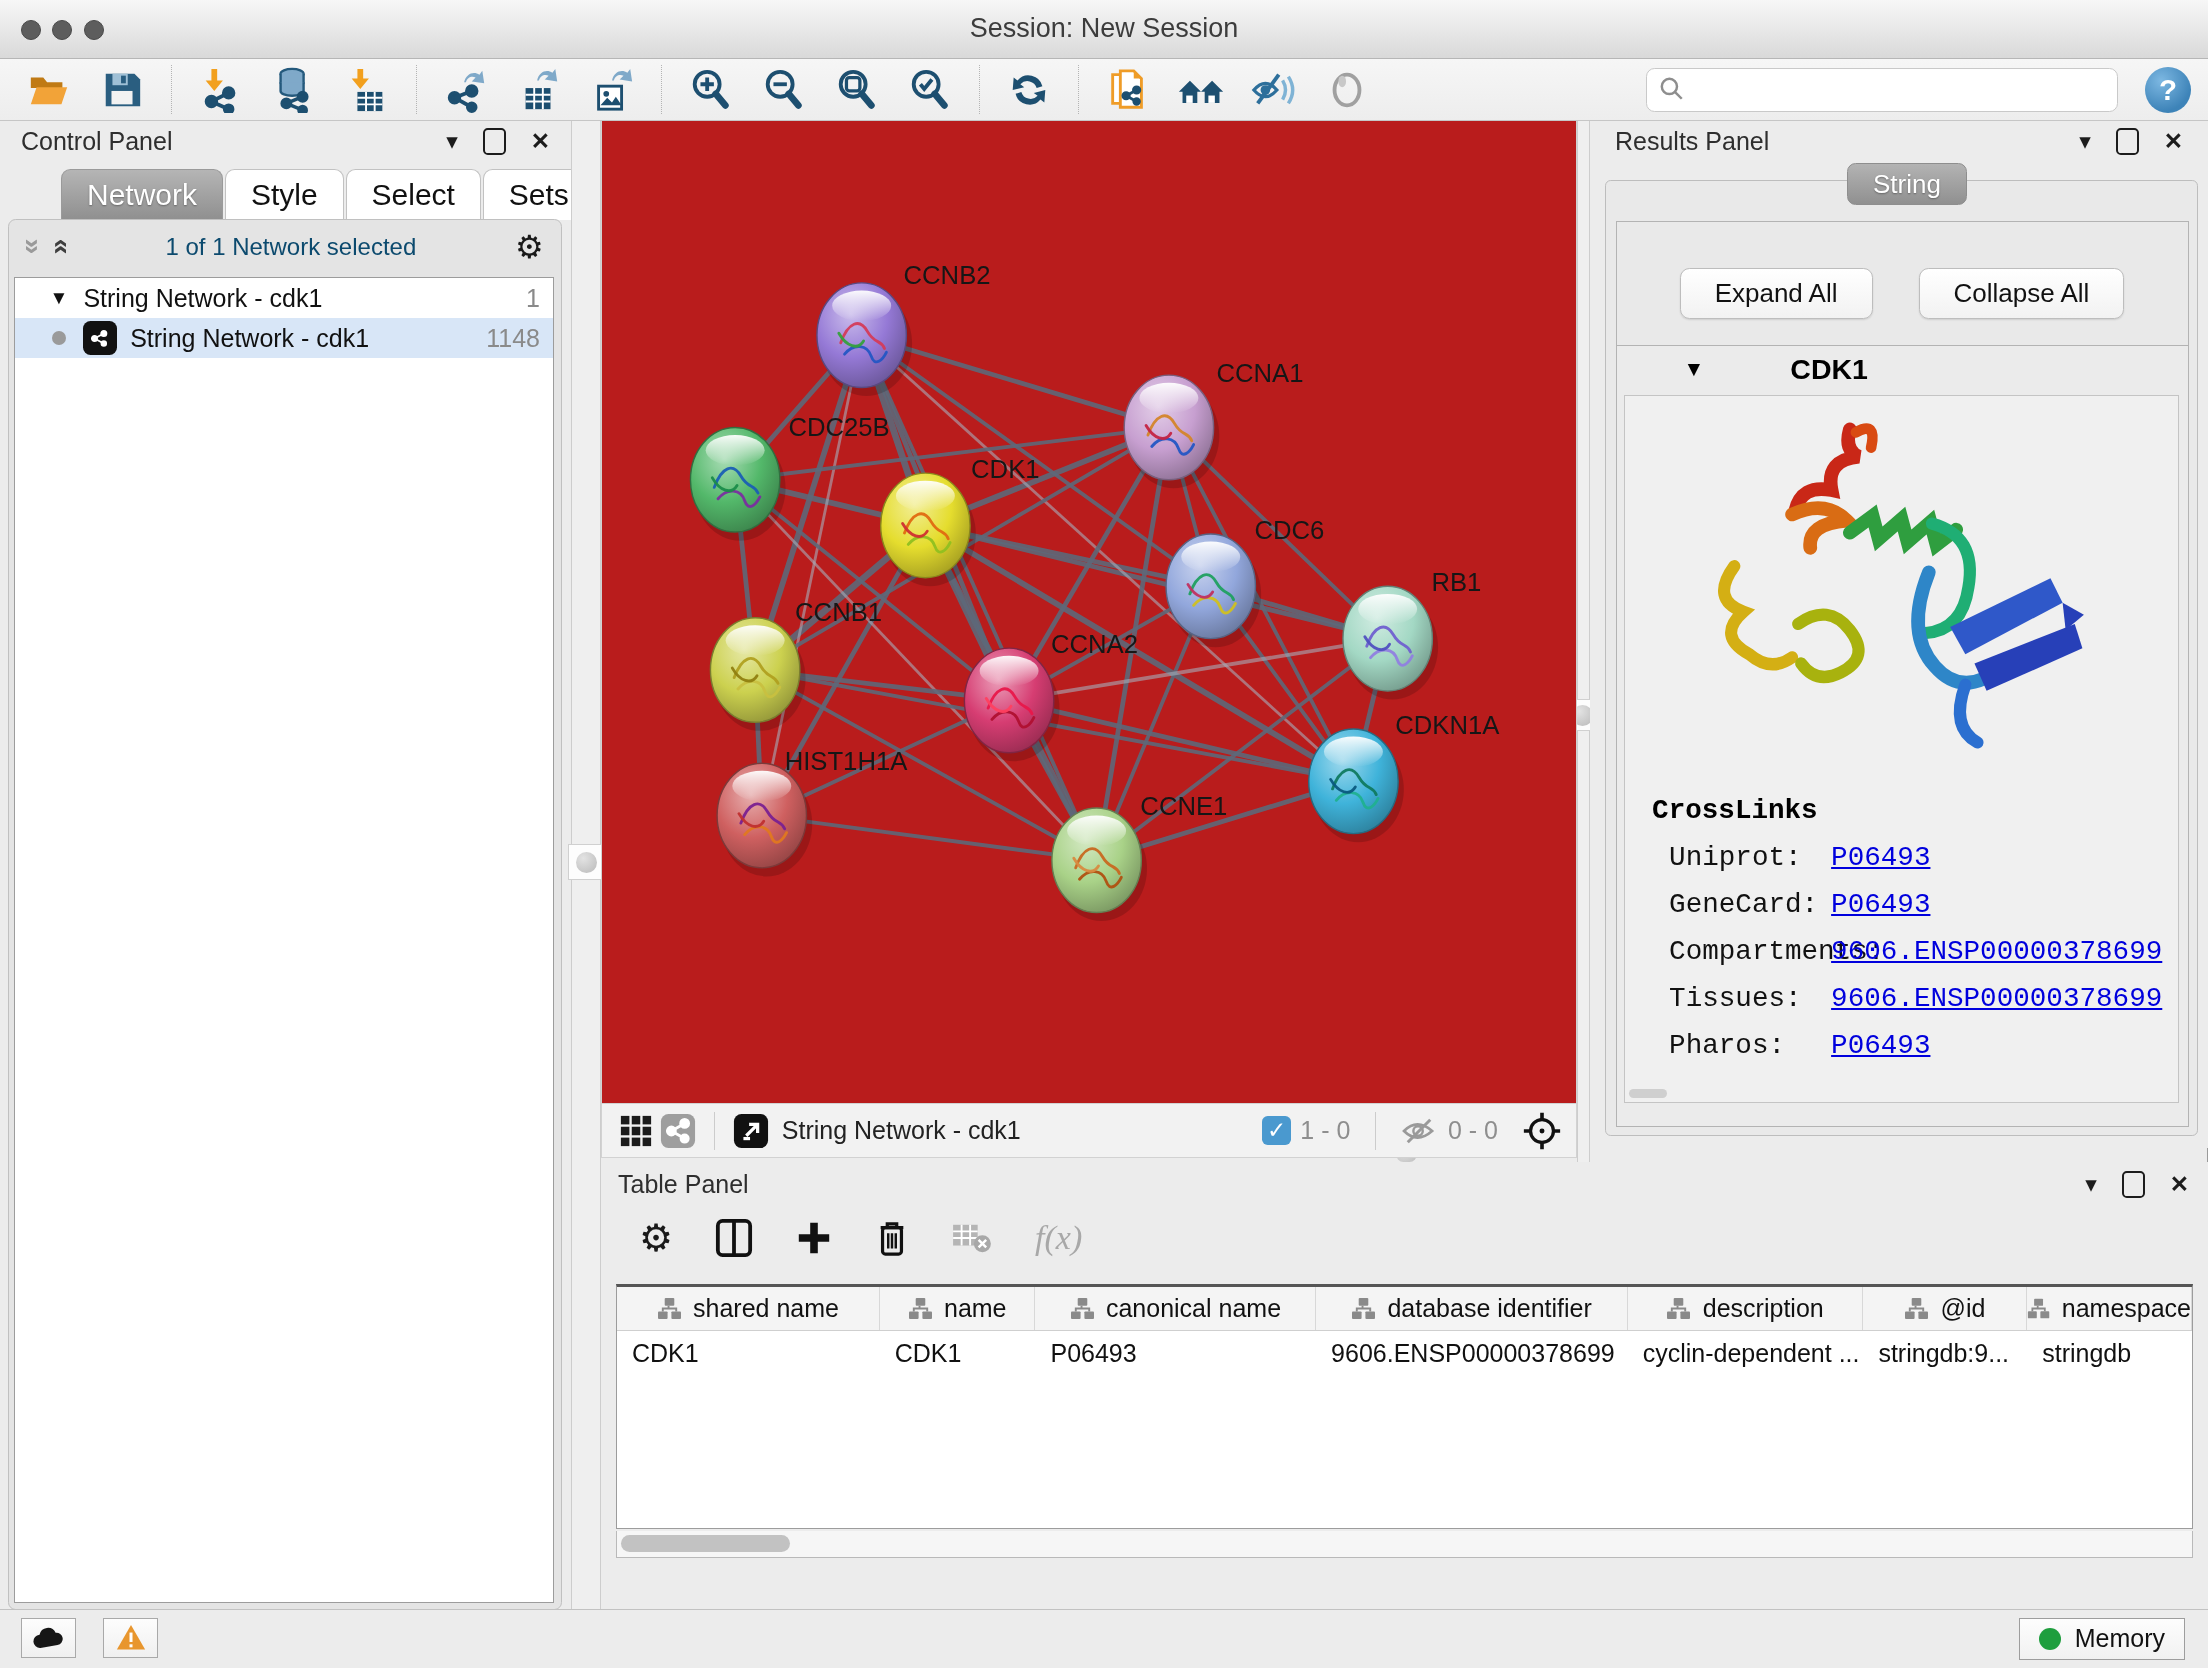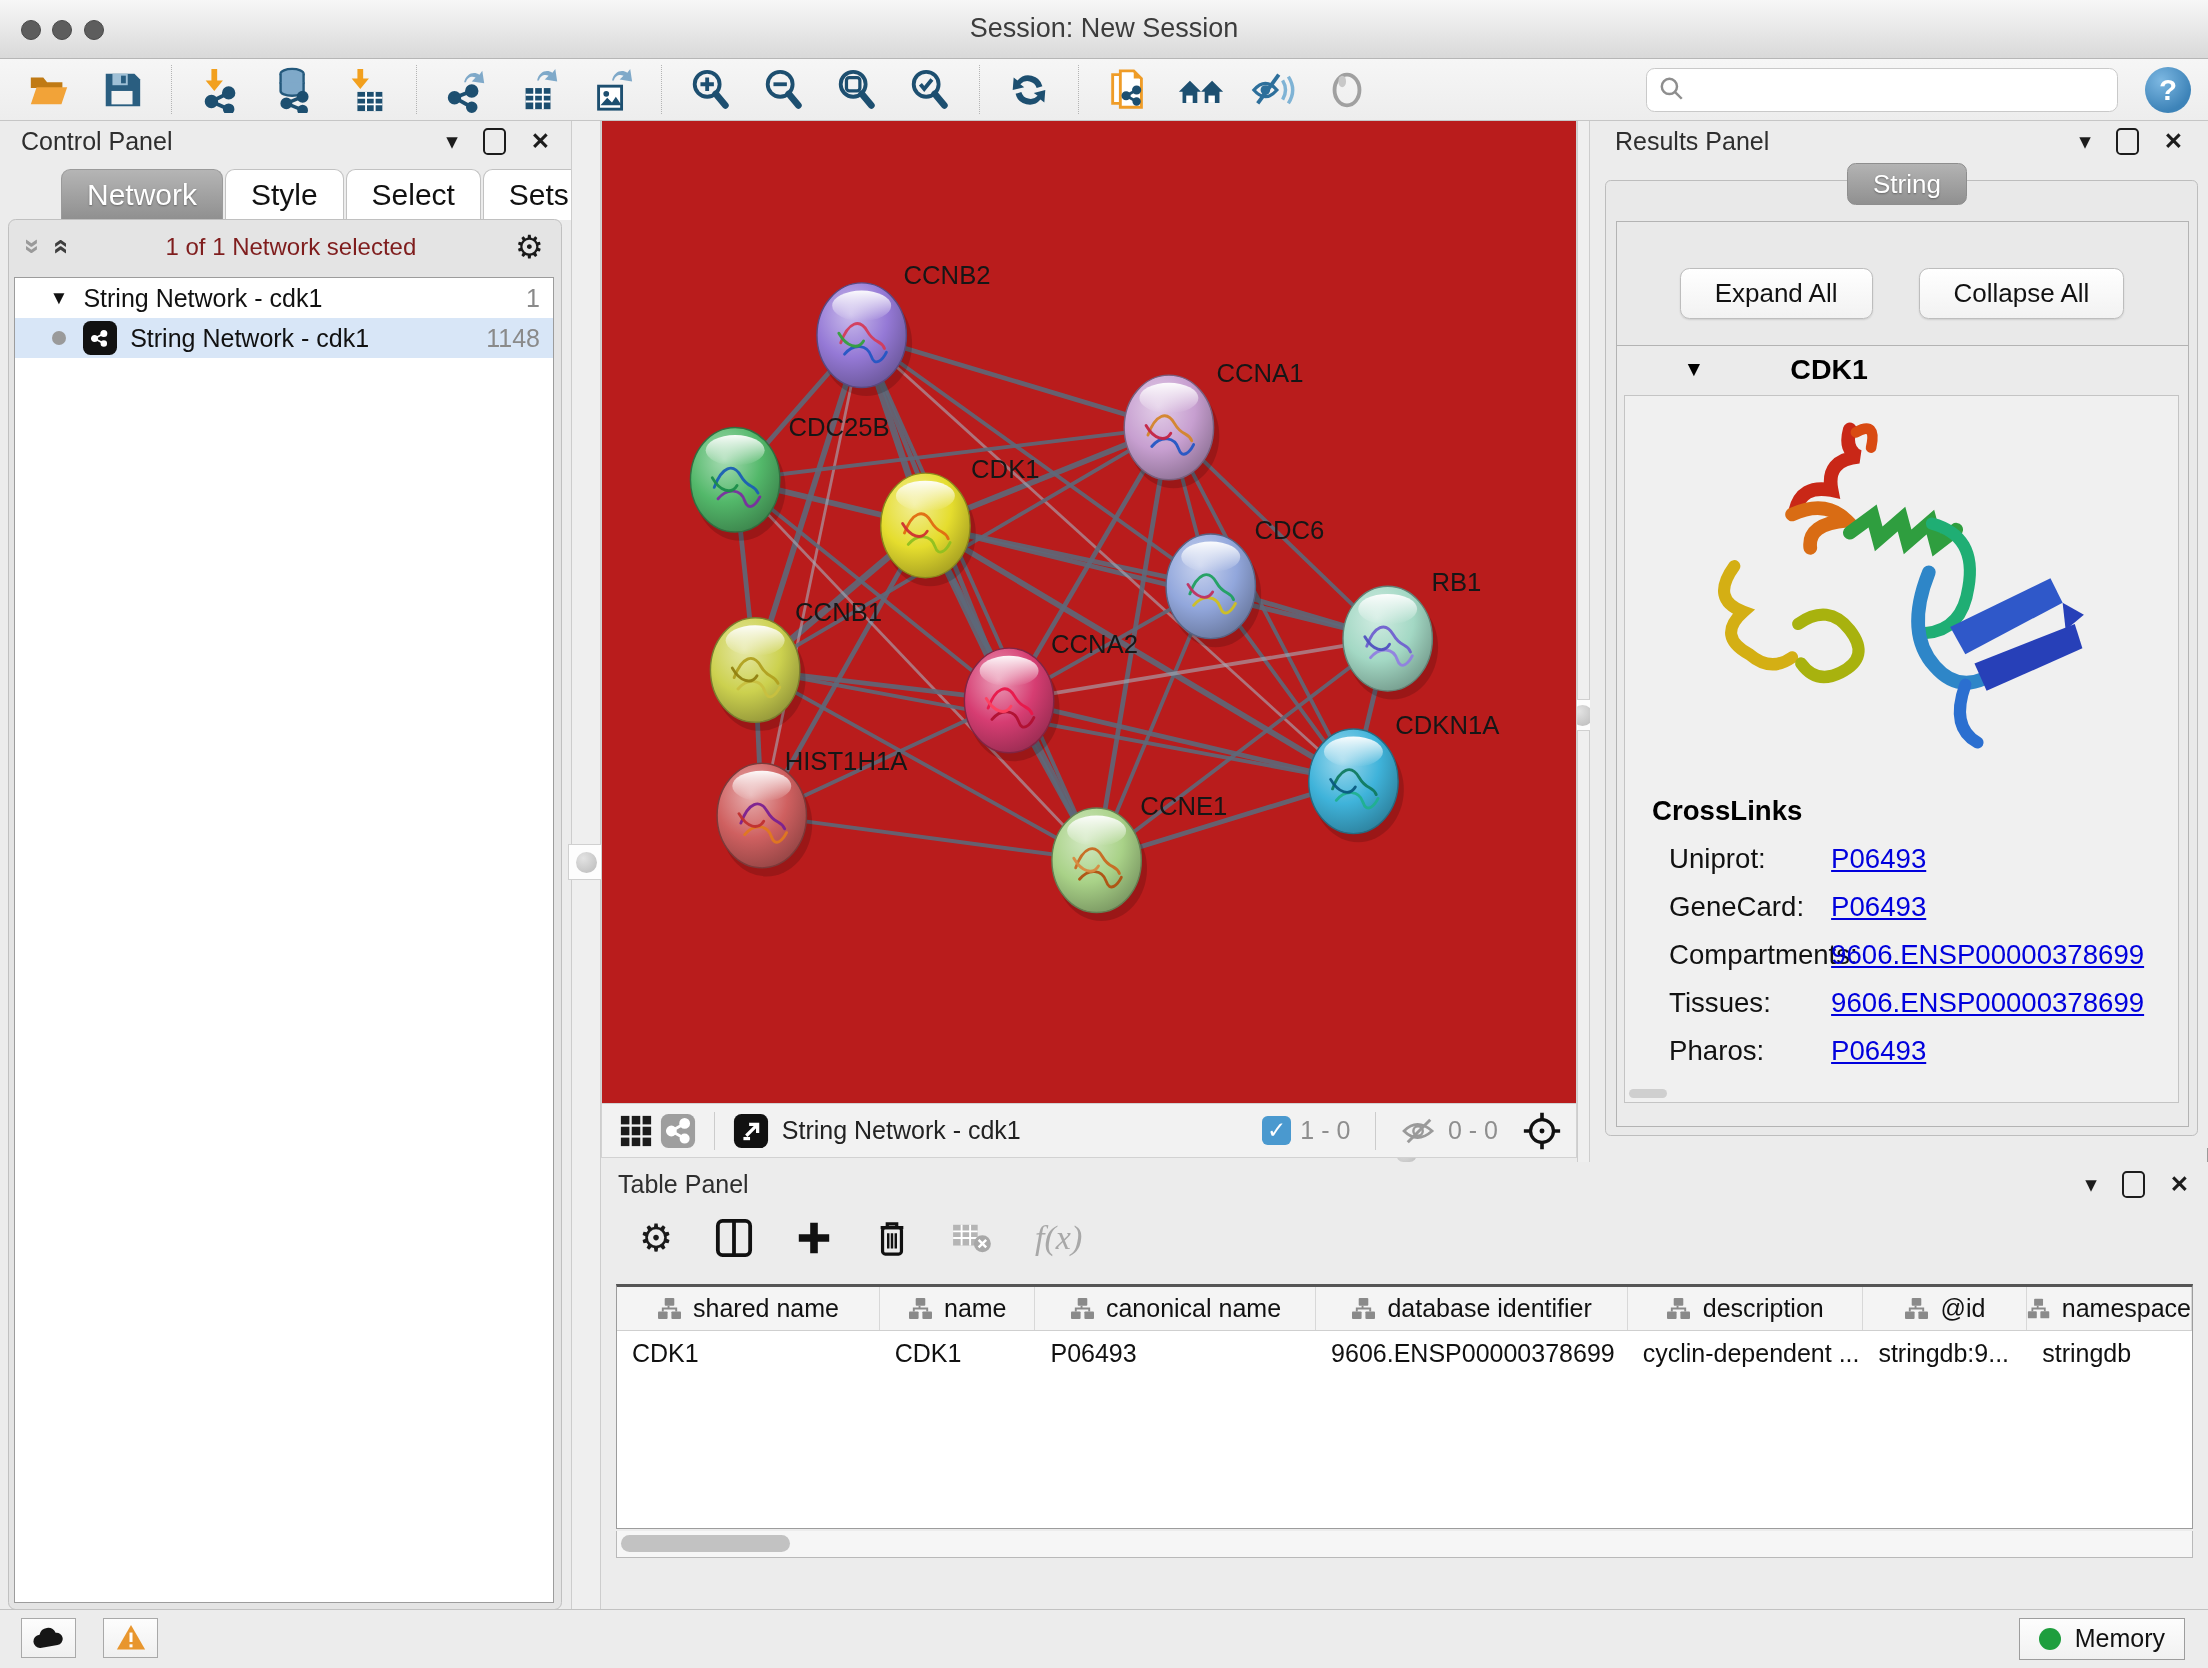--- a/index.html
+++ b/index.html
@@ -45,21 +45,21 @@
   .tabs-row { position:absolute; left:61px; top:48px; height:51px; display:flex; }
   .tab { height:51px; padding:0 25px; background:#fff; border:1px solid #c2c2c2; border-bottom:none;
     border-radius:9.5px 9.5px 0 0; font-size:30px; color:#111; display:flex; align-items:center; cursor:pointer; margin-right:1.9px;}
   .tab.selected { background:linear-gradient(#b5b5b5,#8f8f8f); color:#fff; text-shadow:0 1px 1.9px rgba(0,0,0,.35); border-color:#9a9a9a; }
   .cp-body { position:absolute; left:7.6px; top:98px; width:554px; height:1391px;
     background:#e4e4e4; border:1px solid #c0c0c0; border-radius:7.6px; }
   .cp-infobar { height:53px; display:flex; align-items:center; padding:0 17px; }
   .chev { font-size:28.5px; font-weight:bold; display:inline-block; cursor:pointer; }
   .chev-down { color:#9a9a9a; transform:rotate(90deg); }
   .chev-up { color:#3f3f3f; transform:rotate(-90deg); margin-left:9.5px; }
-  .cp-selection { flex:1; text-align:center; font-size:24px; color:#7f1d1d; }
+  .cp-selection { flex:1; text-align:center; font-size:24px; color:#0c4a6e; }
   .gear { font-size:32px; color:#1a1a1a; cursor:pointer; line-height:1; }
   .net-list { position:absolute; left:5.7px; top:57px; width:540px; height:1326px;
     background:#fff; border:1px solid #9c9c9c; }
   .net-row { height:40px; display:flex; align-items:center; font-size:25px; color:#111; padding:0 13.3px; }
   .net-row .tri { font-size:19px; margin:0 15px 0 21px; color:#111; }
   .net-row .count { margin-left:auto; color:#8a8a8a; }
   .net-row.child { background:#d8e6f7; }
   .dot { width:14.3px; height:14.3px; border-radius:50%; background:#9a9a9a; margin:0 17px 0 23px; }
   .share-badge { width:34px; height:34px; background:#111; border-radius:7.6px; margin-right:13.3px;
     display:flex; align-items:center; justify-content:center; }
@@ -102,21 +102,21 @@
     box-shadow:0 1px 1.9px rgba(0,0,0,.12); }
   .rp-box2 { position:absolute; left:9.5px; top:164px; width:573px; height:782px;
     background:#ebebeb; border:1px solid #b3b3b3; }
   .gene-row { height:46px; display:flex; align-items:center; padding:0 23px; }
   .gene-row .tri { font-size:21px; margin-left:44px; cursor:pointer; }
   .gene-name { font-size:28.5px; font-weight:bold; margin-left:86px; }
   .gene-inner { position:absolute; left:7.6px; top:49px; width:555px; height:708px;
     background:#f0f0f0; border:1px solid #c4c4c4; overflow:hidden; }
   .gene-desc { font-size:26px; color:#111; padding:13.3px 0 0 49px; }
   .ribbon-wrap { width:100%; display:flex; justify-content:center; margin-top:5.7px; }
-  .crosslinks { padding-left:27px; margin-top:13.3px; font-family:Liberation Sans, sans-serif; }
+  .crosslinks { padding-left:27px; margin-top:13.3px; font-family:Liberation Mono, monospace; }
   .crosslinks h3 { font-size:27.6px; color:#000; }
   .cl-row { display:flex; font-size:27.6px; margin-top:16px; }
   .cl-label { width:179px; padding-left:17px; color:#111; }
   .cl-link { color:#0000dd; text-decoration:underline; cursor:pointer; }
   .rp-mini-scroll { position:absolute; left:3.8px; bottom:3.8px; width:38px; height:9.5px; background:#cfcfcf; border-radius:4.8px; }
 
   
   .table-panel { position:absolute; left:601px; top:1162px; width:1607px; height:447px; background:#ececec; }
   .tp-header { height:44px; display:flex; align-items:center; justify-content:space-between; padding:0 19px 0 17px; }
   .tp-toolbar { height:63px; display:flex; align-items:center; gap:42px; padding-left:38px; }

